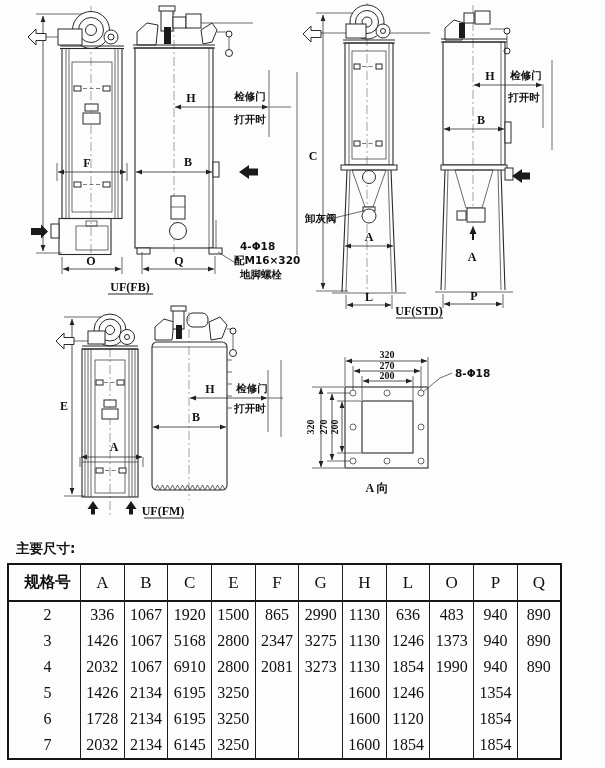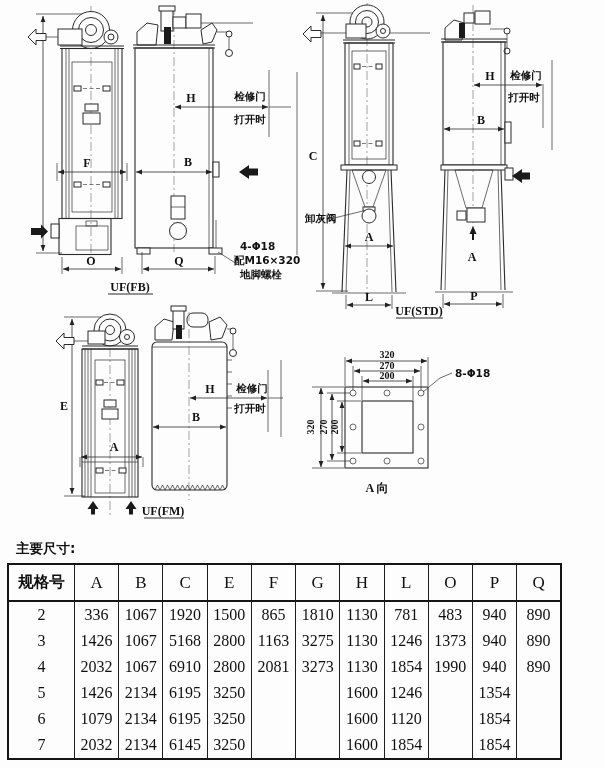--- a/index.html
+++ b/index.html
@@ -24,21 +24,21 @@
   
   table.dims{position:absolute;left:7px;top:563px;width:555px;border-collapse:collapse;
              table-layout:fixed;background:#fdfdfd;font-family:"Liberation Serif", serif;color:#0f0f0f;}
   table.dims{border:2.5px solid #151515;}
   table.dims th{border-left:1.5px solid #1d1d1d;border-bottom:2.2px solid #151515;
                 font-weight:normal;font-size:17px;height:35px;padding:0;text-align:center;}
   table.dims th.spec-col{width:65px;font-size:15.5px;font-weight:bold;
                 font-family:"DejaVu Sans", sans-serif;}
   table.dims td{border-left:1.5px solid #1d1d1d;font-size:16px;height:26px;
                 padding:0;text-align:center;}
-  table.dims th:first-child, table.dims td:first-child{border-left:none;}
+  table.dims th:first-child, table.dims td:first-child{border-left:none;padding-left:6px;}
 </style>
 </head>
 <body>
 
 <div class="page">
 
 <svg width="605" height="556" viewBox="0 0 605 556">
   <defs>
     <marker id="arr" viewBox="0 0 10 10" refX="9.5" refY="5" markerWidth="8" markerHeight="8" orient="auto-start-reverse">
       <path d="M0,1.2 L10,5 L0,8.8 Z" fill="#222"></path>
@@ -361,34 +361,34 @@
         </tr>
   </thead>
   <tbody id="tbody">
         <tr>
           <td>2</td>
           <td>336</td>
           <td>1067</td>
           <td>1920</td>
           <td>1500</td>
           <td>865</td>
-          <td>1810</td>
+          <td>2990</td>
           <td>1130</td>
-          <td>781</td>
+          <td>636</td>
           <td>483</td>
           <td>940</td>
           <td>890</td>
         </tr>
         <tr>
           <td>3</td>
           <td>1426</td>
           <td>1067</td>
           <td>5168</td>
           <td>2800</td>
-          <td>1163</td>
+          <td>2347</td>
           <td>3275</td>
           <td>1130</td>
           <td>1246</td>
           <td>1373</td>
           <td>940</td>
           <td>890</td>
         </tr>
         <tr>
           <td>4</td>
           <td>2032</td>
@@ -412,21 +412,21 @@
           <td></td>
           <td></td>
           <td>1600</td>
           <td>1246</td>
           <td></td>
           <td>1354</td>
           <td></td>
         </tr>
         <tr>
           <td>6</td>
-          <td>1079</td>
+          <td>1728</td>
           <td>2134</td>
           <td>6195</td>
           <td>3250</td>
           <td></td>
           <td></td>
           <td>1600</td>
           <td>1120</td>
           <td></td>
           <td>1854</td>
           <td></td>

